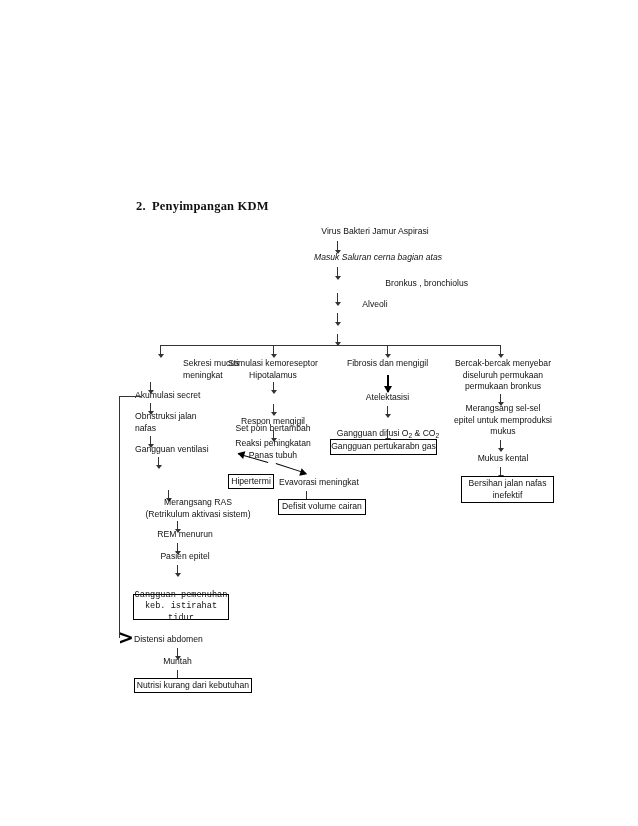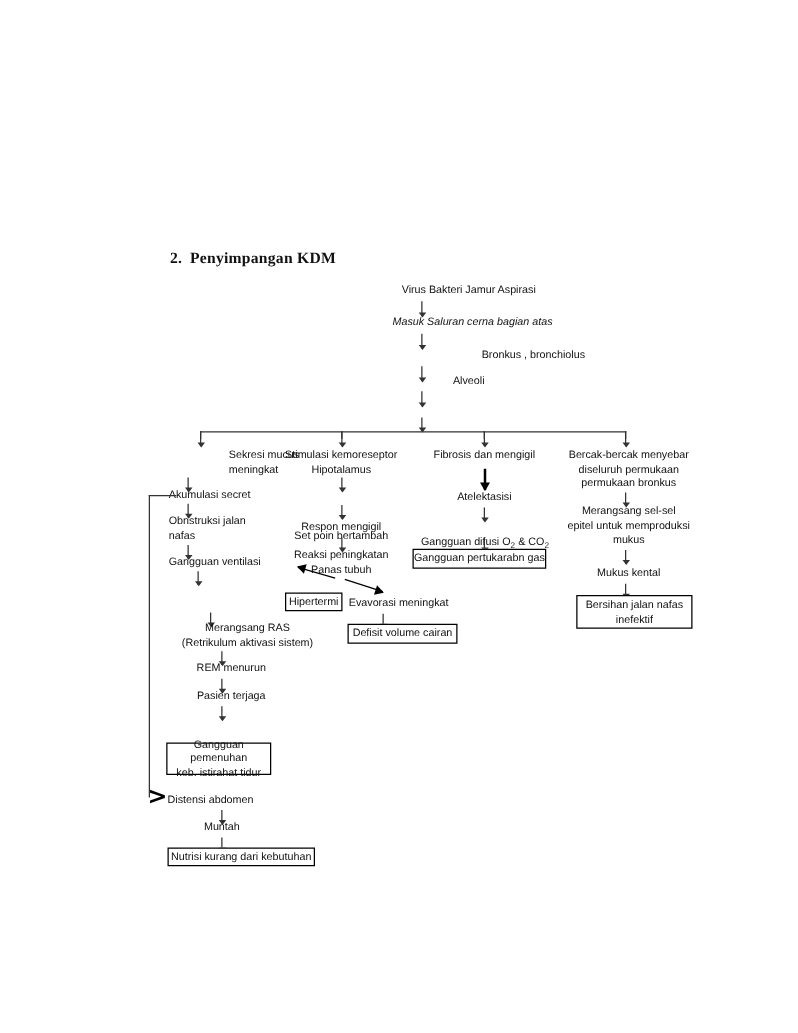--- a/index.html
+++ b/index.html
@@ -126,24 +126,24 @@
 
   <div class="varrow" style="left:168px;top:490px;height:11px;"></div>
 
   <div class="node" style="left:128px;top:497px;width:140px;">Merangsang RAS
 (Retrikulum aktivasi sistem)</div>
   <div class="varrow" style="left:177px;top:521px;height:11px;"></div>
 
   <div class="node" style="left:130px;top:529px;width:110px;">REM menurun</div>
   <div class="varrow" style="left:177px;top:543px;height:11px;"></div>
 
-  <div class="node" style="left:130px;top:551px;width:110px;">Pasien terjaga</div>
+  <div class="node" style="left:130px;top:551px;width:110px;">Pasien epitel</div>
   <div class="varrow" style="left:177px;top:565px;height:11px;"></div>
 
-  <div class="boxed" style="left:133px;top:594px;width:84px;height:26px;">Gangguan pemenuhan
+  <div class="boxed" style="left:133px;top:594px;width:96px;height:26px;font-family:Liberation Mono, monospace;">Gangguan pemenuhan
 keb. istirahat tidur</div>
 
   <div class="hline" style="left:119px;top:396px;width:22px;"></div>
   <div class="vline" style="left:119px;top:396px;height:242px;"></div>
   <div class="chev" style="left:118px;top:628px;">&gt;</div>
 
   <div class="node left" style="left:134px;top:634px;width:120px;">Distensi abdomen</div>
   <div class="varrow" style="left:177px;top:648px;height:11px;"></div>
 
   <div class="node" style="left:130px;top:656px;width:95px;">Muntah</div>

